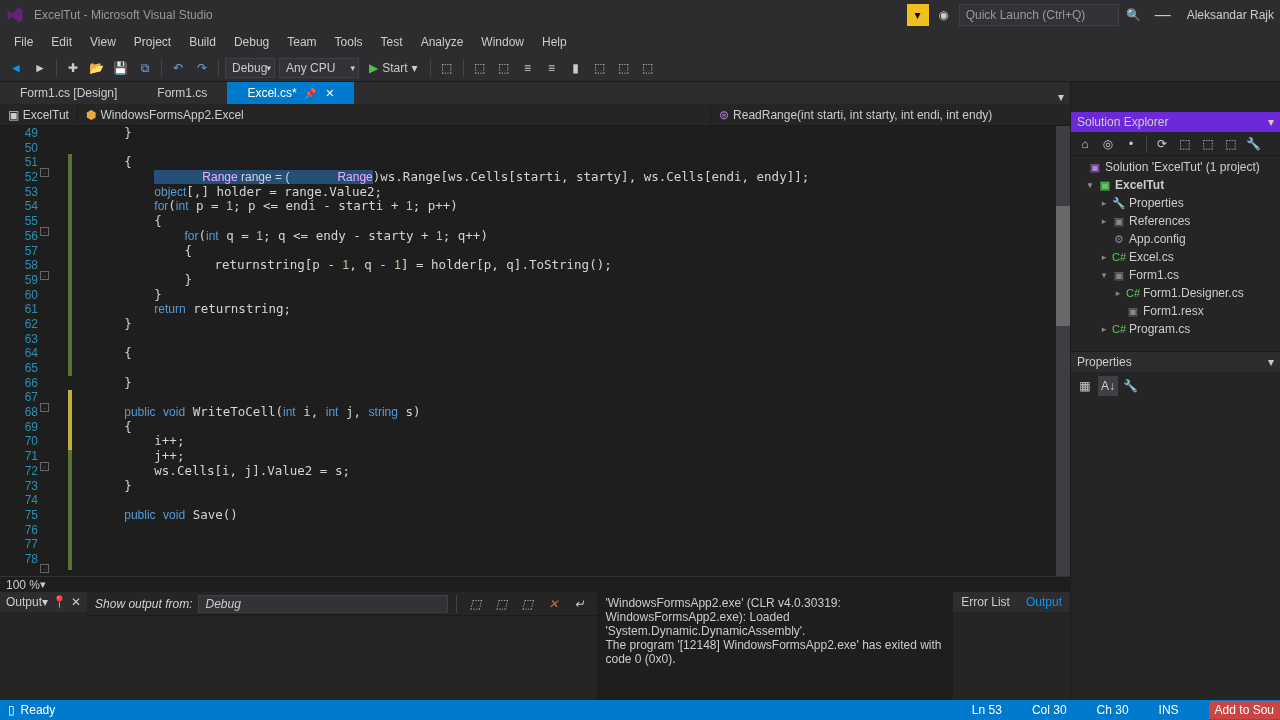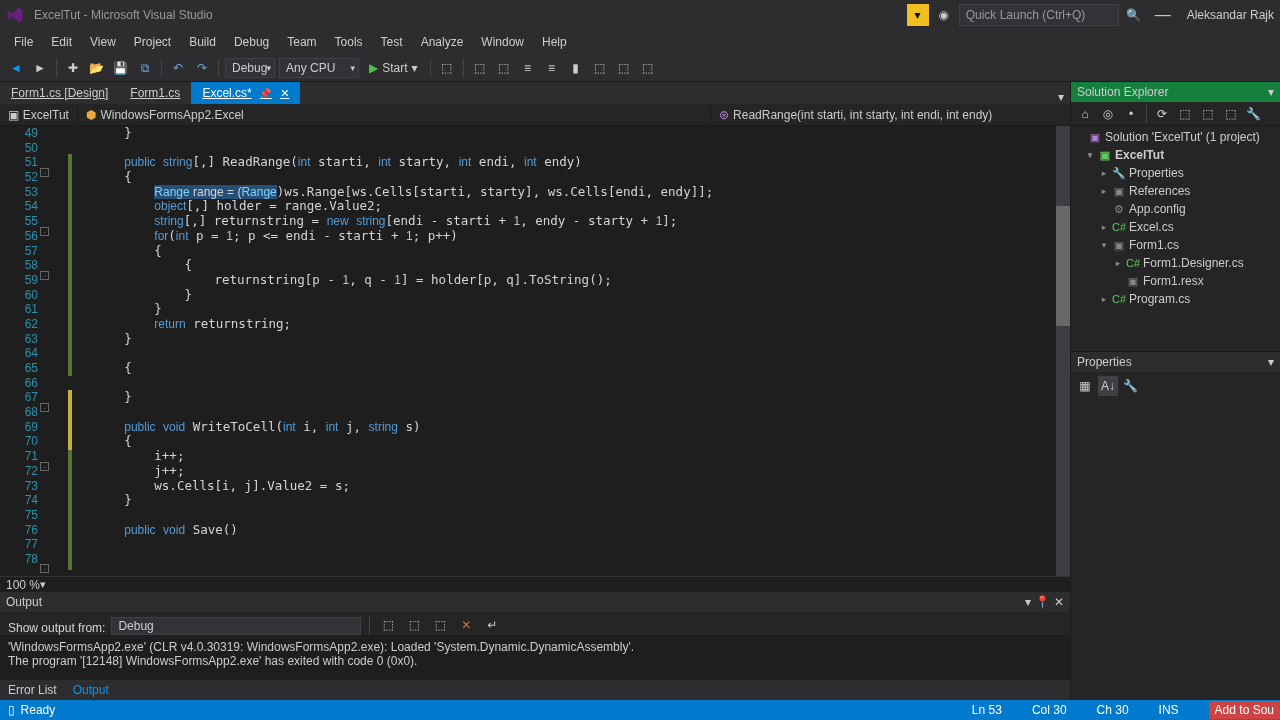--- a/index.html
+++ b/index.html
@@ -21,21 +21,21 @@
 .tb-btn { width:20px; height:20px; display:flex; align-items:center; justify-content:center; color:#ccc; cursor:pointer; }
 .tb-sep { width:1px; height:18px; background:#444; margin:0 2px; }
 .tb-combo { background:#333337; border:1px solid #3f3f46; height:20px; padding:0 18px 0 6px; color:#ccc; display:flex; align-items:center; position:relative; }
 .tb-combo::after { content:'▾'; position:absolute; right:3px; font-size:9px; }
 .start-btn { display:flex; align-items:center; gap:4px; color:#ccc; padding:0 6px; cursor:pointer; }
 .play-icon { color:#50c050; }
 
 .main-area { display:flex; height:calc(100% - 30px - 24px - 28px - 20px); }
 .editor-area { flex:1; display:flex; flex-direction:column; min-width:0; background:#1e1e1e; }
 .doc-tabs { height:22px; background:#2d2d30; display:flex; align-items:flex-end; }
-.doc-tab { padding:3px 11px; background:#2d2d30; color:#ccc; cursor:pointer; height:22px; display:flex; align-items:center; gap:8px;text-decoration:underline; }
+.doc-tab { padding:3px 20px; background:#2d2d30; color:#ccc; cursor:pointer; height:22px; display:flex; align-items:center; gap:8px; }
 .doc-tab.active { background:#007acc; color:#fff; }
 .doc-tab.active .close-x { color:#fff; }
 .close-x { font-size:11px; }
 .pin-ic { font-size:10px; }
 .tab-overflow { margin-left:auto; color:#ccc; padding:0 6px; cursor:pointer; }
 
 .context-bar { height:22px; background:#252526; border-bottom:1px solid #1b1b1c; display:flex; align-items:center; }
 .ctx-left { padding:2px 8px; color:#ccc; border-right:1px solid #1b1b1c; }
 .ctx-mid { flex:1; padding:2px 8px; color:#ccc; display:flex; align-items:center; gap:4px; }
 .ctx-right { width:360px; padding:2px 8px; color:#ccc; border-left:1px solid #1b1b1c; display:flex; align-items:center; gap:4px; }
@@ -43,40 +43,40 @@
 .meth-icon { color:#b180d7; }
 
 .code-area { flex:1; display:flex; overflow:hidden; background:#1e1e1e; font-family:Consolas,monospace; }
 .gutter { width:60px; background:#1e1e1e; text-align:right; color:#2b91af; padding-right:22px; position:relative; }
 .gutter .ln { height:14.7px; line-height:14.7px; font-size:12px; font-family:Liberation Sans, sans-serif; }
 .fold-bar { position:absolute; right:10px; top:0; width:10px; height:100%; }
 .fold-box { position:absolute; width:9px; height:9px; border:1px solid #666; background:#1e1e1e; color:#666; font-size:8px; line-height:7px; text-align:center; cursor:pointer; }
 .code-lines { flex:1; padding-left:4px; }
 .code-lines .cl { height:14.7px; line-height:14.7px; white-space:pre; font-size:12.5px; font-family:Consolas,monospace; }
 .kw { color:#569cd6; }
-.typ { color:#7dd3fc; }
+.typ { color:#f0abfc;margin-left:48px; }
 .num { color:#b5cea8; }
 .sel { background:#264f78; }
 .change-bar { position:absolute; left:0; width:4px; background:#577335; }
 .yellow-bar { position:absolute; left:0; width:4px; background:#c0b040; }
 
 .zoom-bar { height:16px; background:#1e1e1e; border-top:1px solid #333; padding:0 6px; color:#ccc; font-size:11px; display:flex; align-items:center; }
 
-.output-panel { height:108px; background:#252526; display:flex; flex-direction:column; }
+.output-panel { height:108px; background:#252526; display:flex; flex-direction:row; }
 .out-header { height:20px; background:#2d2d30; display:flex; align-items:center; padding:0 6px; color:#ccc; }
 .out-header-right { margin-left:auto; display:flex; gap:4px; }
-.out-toolbar { height:24px; display:flex; align-items:flex-end; padding:0 8px; gap:6px; background:#252526; border-bottom:1px solid #1b1b1c; }
+.out-toolbar { height:24px; display:flex; align-items:center; padding:0 8px; gap:6px; background:#252526; border-bottom:1px solid #1b1b1c;font-style:italic; }
 .out-combo { background:#333337; border:1px solid #3f3f46; width:250px; height:18px; padding:0 6px; color:#ccc; display:flex; align-items:center; }
 .out-body { flex:1; background:#1e1e1e; padding:4px 8px; font-family:Consolas,monospace; font-size:12px; color:#ccc; overflow:hidden; }
 .out-tabs { height:20px; background:#2d2d30; display:flex; align-items:center; padding:0 4px; gap:8px; }
 .out-tab { color:#ccc; cursor:pointer; padding:2px 4px; }
 .out-tab.active { color:#0097fb; }
 
 .side-panel { width:210px; background:#252526; border-left:1px solid #1b1b1c; display:flex; flex-direction:column; }
-.panel-header { height:20px; background:#15803d; padding:0 6px; color:#ccc; display:flex; align-items:center; }
+.panel-header { height:20px; background:#6d28d9; padding:0 6px; color:#ccc; display:flex; align-items:center;margin-top:30px; }
 .panel-toolbar { height:24px; display:flex; align-items:center; padding:0 4px; gap:3px; border-bottom:1px solid #1b1b1c; }
 .panel-search { height:24px; padding:2px 4px; }
 .panel-search input { width:100%; background:#333337; border:1px solid #3f3f46; color:#999; height:20px; padding:0 6px; }
 .tree { flex:1; padding:2px 0; overflow:auto; }
 .tree-row { display:flex; align-items:center; height:18px; padding:0 4px; color:#ccc; cursor:pointer; gap:3px; }
 .tree-row.bold { font-weight:bold; }
 .exp { width:10px; color:#888; font-size:9px; text-align:center; }
 .ticon { width:14px; height:14px; display:flex; align-items:center; justify-content:center; font-size:11px; }
 .sol-ic { color:#b180d7; }
 .proj-ic { color:#5ec95e; }
@@ -230,27 +230,26 @@
           <div class="fold-box" style="top:336px">-</div>
           <div class="fold-box" style="top:438px">-</div>
         </div>
       </div>
       <div class="change-bar" style="top:28px; height:222px; left:68px;"></div>
       <div class="yellow-bar" style="top:264px; height:60px; left:68px;"></div>
       <div class="change-bar" style="top:324px; height:120px; left:68px;"></div>
       <div class="code-lines" id="codelines">
           <div class="cl">        }</div>
           <div class="cl"></div>
-          <div class="cl">        <span class="kw">public</span> <span class="kw">string</span>[,] ReadRange(<span class="kw">int</span> starti, <span class="kw">int</span> starty, <span class="kw">int</span> endi, <span class="kw">int</span> endy)</div>
           <div class="cl">        {</div>
           <div class="cl">            <span class="sel"><span class="typ">Range</span> range = (<span class="typ">Range</span></span>)ws.Range[ws.Cells[starti, starty], ws.Cells[endi, endy]];</div>
           <div class="cl">            <span class="kw">object</span>[,] holder = range.Value2;</div>
-          <div class="cl">            <span class="kw">string</span>[,] returnstring = <span class="kw">new</span> <span class="kw">string</span>[endi - starti + <span class="num">1</span>, endy - starty + <span class="num">1</span>];</div>
           <div class="cl">            <span class="kw">for</span>(<span class="kw">int</span> p = <span class="num">1</span>; p &lt;= endi - starti + <span class="num">1</span>; p++)</div>
           <div class="cl">            {</div>
+          <div class="cl">                <span class="kw">for</span>(<span class="kw">int</span> q = <span class="num">1</span>; q &lt;= endy - starty + <span class="num">1</span>; q++)</div>
           <div class="cl">                {</div>
           <div class="cl">                    returnstring[p - <span class="num">1</span>, q - <span class="num">1</span>] = holder[p, q].ToString();</div>
           <div class="cl">                }</div>
           <div class="cl">            }</div>
           <div class="cl">            <span class="kw">return</span> returnstring;</div>
           <div class="cl">        }</div>
           <div class="cl"></div>
           <div class="cl">        {</div>
           <div class="cl"></div>
           <div class="cl">        }</div>

